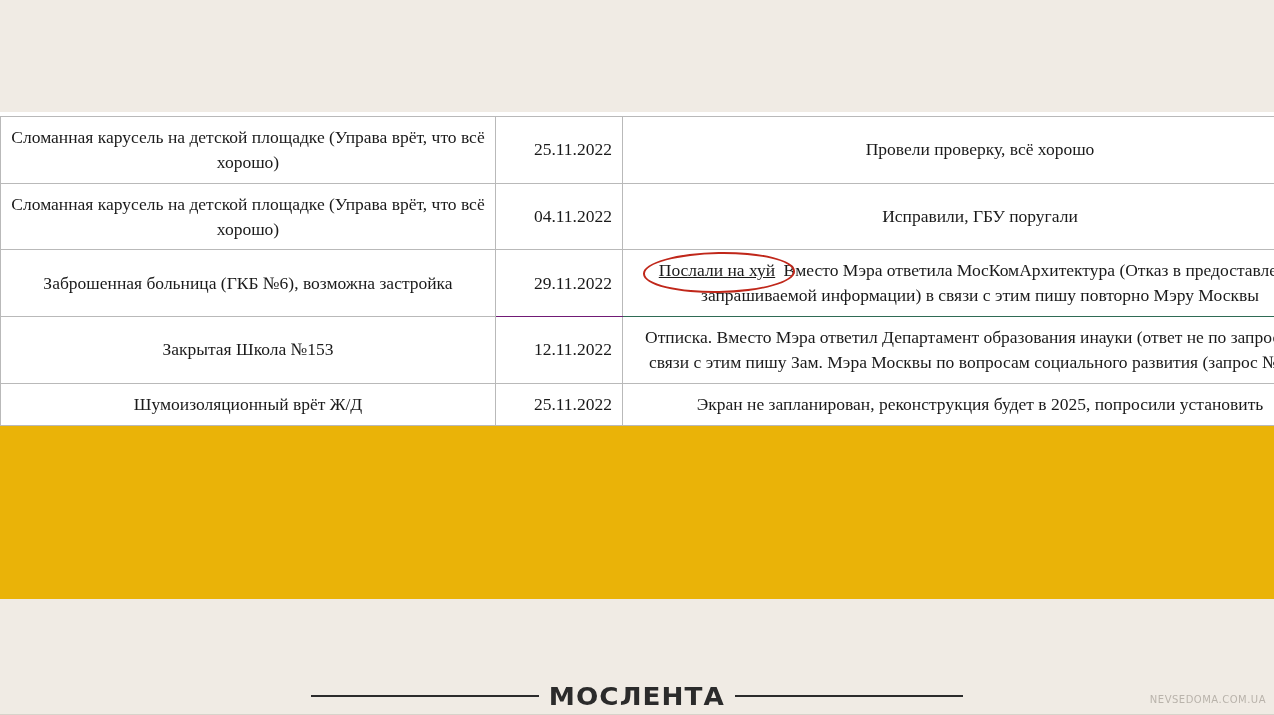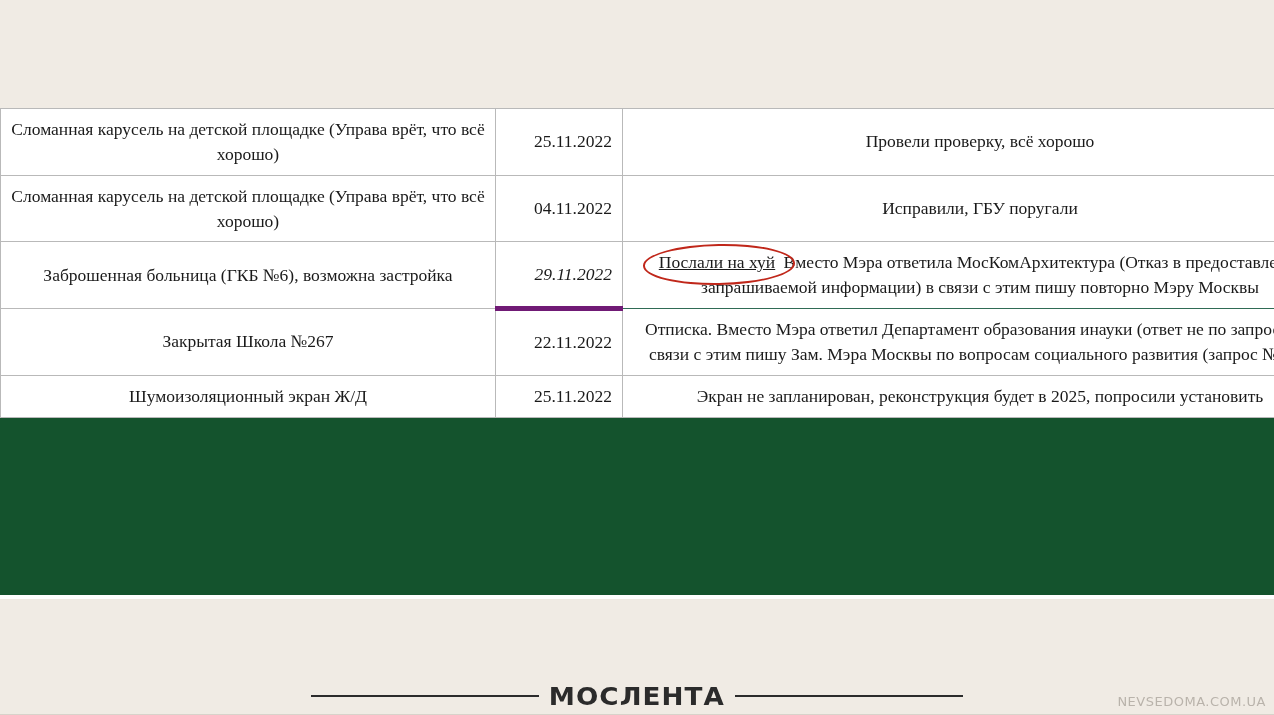--- a/index.html
+++ b/index.html
@@ -30,24 +30,24 @@
   .band-bottom {
     position: absolute;
     left: 0; top: 599px;
     width: 1274px;
     height: 116px;
     background: #f0ebe4;
   }
   .table-wrap {
     position: absolute;
     left: 0;
-    top: 108px;
+    top: 116px;
     width: 1274px;
     height: 487px;
-    background: #14532d;
+    background: #eab308;
   }
   table.doc-table {
     border-collapse: collapse;
     width: 1274px;
     table-layout: fixed;
     background: #ffffff;
   }
   table.doc-table td {
     border: 1px solid #b9b9b9;
     font-size: 17.5px;
@@ -78,22 +78,21 @@
   tr.hl td {
     border-top: 1.5px solid #2f6b55;
     border-bottom: 1.5px solid #2f6b55;
   }
   tr.hl td.col-topic {
     border-top: 1px solid #b9b9b9;
     border-bottom: 1px solid #b9b9b9;
   }
   tr.hl td.col-date {
     border-top: 1px solid #b9b9b9;
-    border-bottom: 5px solid #701a75;
-    font-style: italic;
+    border-bottom: 1px solid #701a75;
   }
   .answer-left {
     text-align: center;
   }
   
   .circled {
     position: relative;
     display: inline-block;
     padding: 0 4px;
     text-decoration: underline;
@@ -133,21 +132,21 @@
     font-size: 25px;
     letter-spacing: 1px;
     color: #2b2b2b;
     transform: scaleX(1.05);
   }
   .watermark {
     position: absolute;
     right: 8px;
     top: 694px;
     font-family: "DejaVu Sans", sans-serif;
-    font-size: 13px;
+    font-size: 10px;
     color: #b9b3ab;
     letter-spacing: 0.5px;
   }
   .sep-line {
     position: absolute;
     left: 0;
     top: 714px;
     width: 1274px;
     height: 1px;
     background: #d8d2ca;
@@ -175,26 +174,26 @@
         </tr>
         <tr class="r2 hl">
           <td class="col-topic">Заброшенная больница (ГКБ №6), возможна застройка</td>
           <td class="col-date">29.11.2022</td>
           <td class="col-answer">
             <span class="circled"><span class="ellipse"></span><span>Послали на хуй</span></span>
             <span>Вместо Мэра ответила МосКомАрхитектура  (Отказ в предоставлении запрашиваемой информации) в связи с этим пишу повторно Мэру Москвы</span>
           </td>
         </tr>
         <tr class="r3">
-          <td class="col-topic">Закрытая Школа №267</td>
-          <td class="col-date">22.11.2022</td>
+          <td class="col-topic">Закрытая Школа №153</td>
+          <td class="col-date">12.11.2022</td>
           <td class="col-answer answer-left">Отписка. Вместо Мэра ответил Департамент образования инауки (ответ не по запросу). В связи с этим пишу Зам. Мэра Москвы по вопросам социального развития (запрос №150)</td>
         </tr>
         <tr class="r4">
-          <td class="col-topic">Шумоизоляционный экран Ж/Д</td>
+          <td class="col-topic">Шумоизоляционный врёт Ж/Д</td>
           <td class="col-date">25.11.2022</td>
           <td class="col-answer">Экран не запланирован, реконструкция будет в 2025, попросили установить</td>
         </tr>
       </tbody>
     </table>
   </div>
 
   <div class="band-bottom"></div>
 
   <div class="logo-strip">

